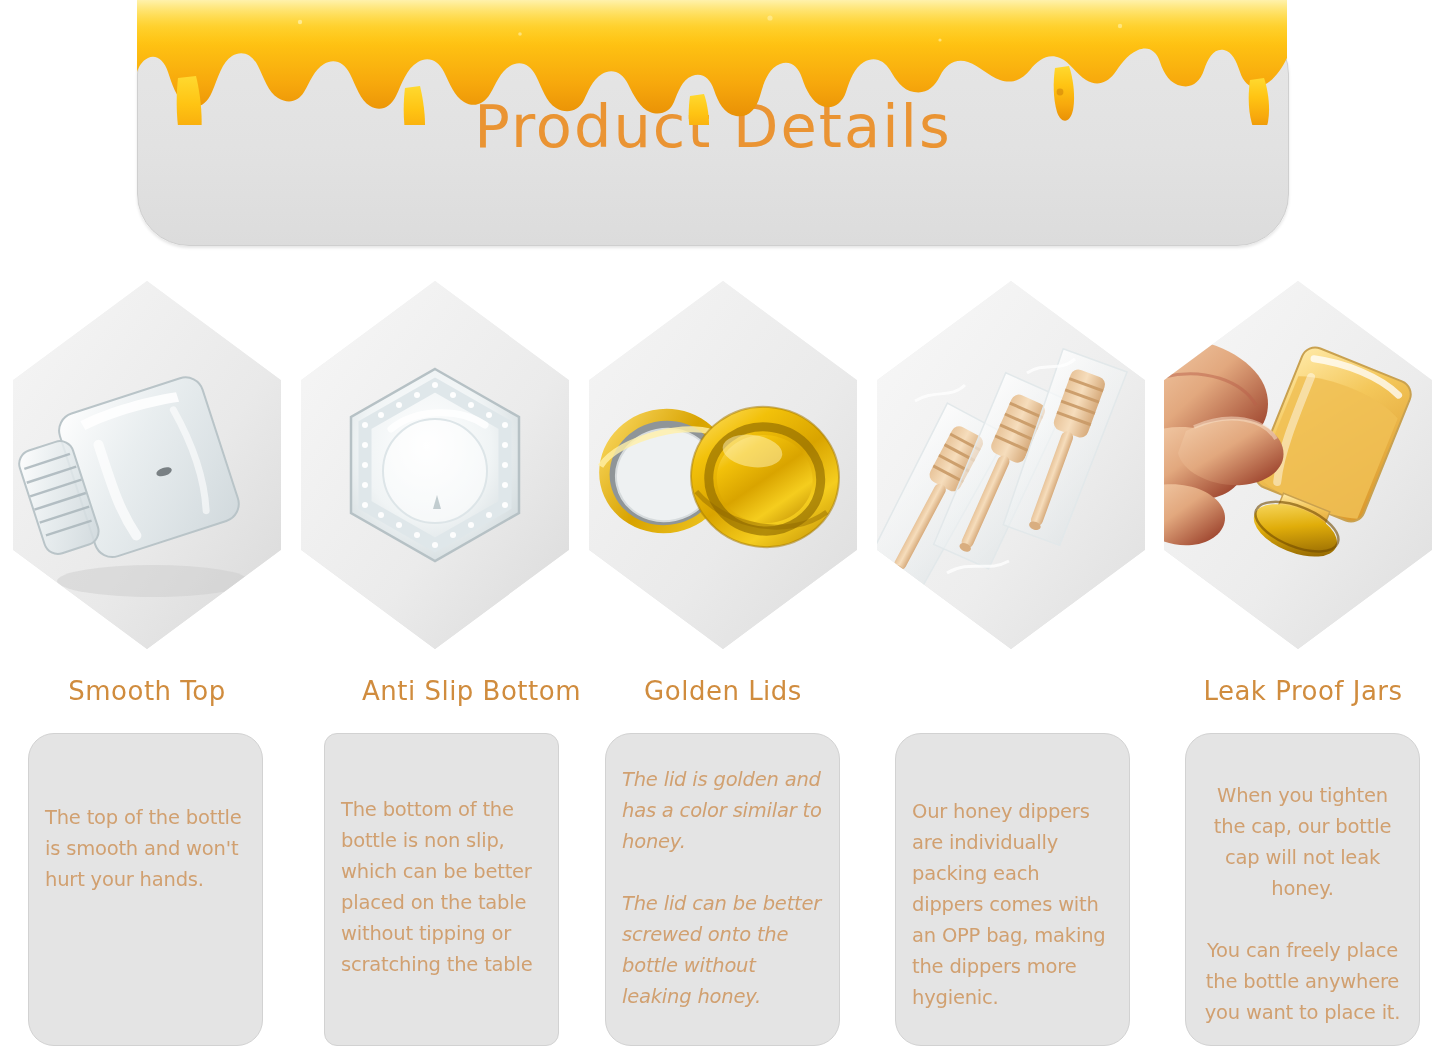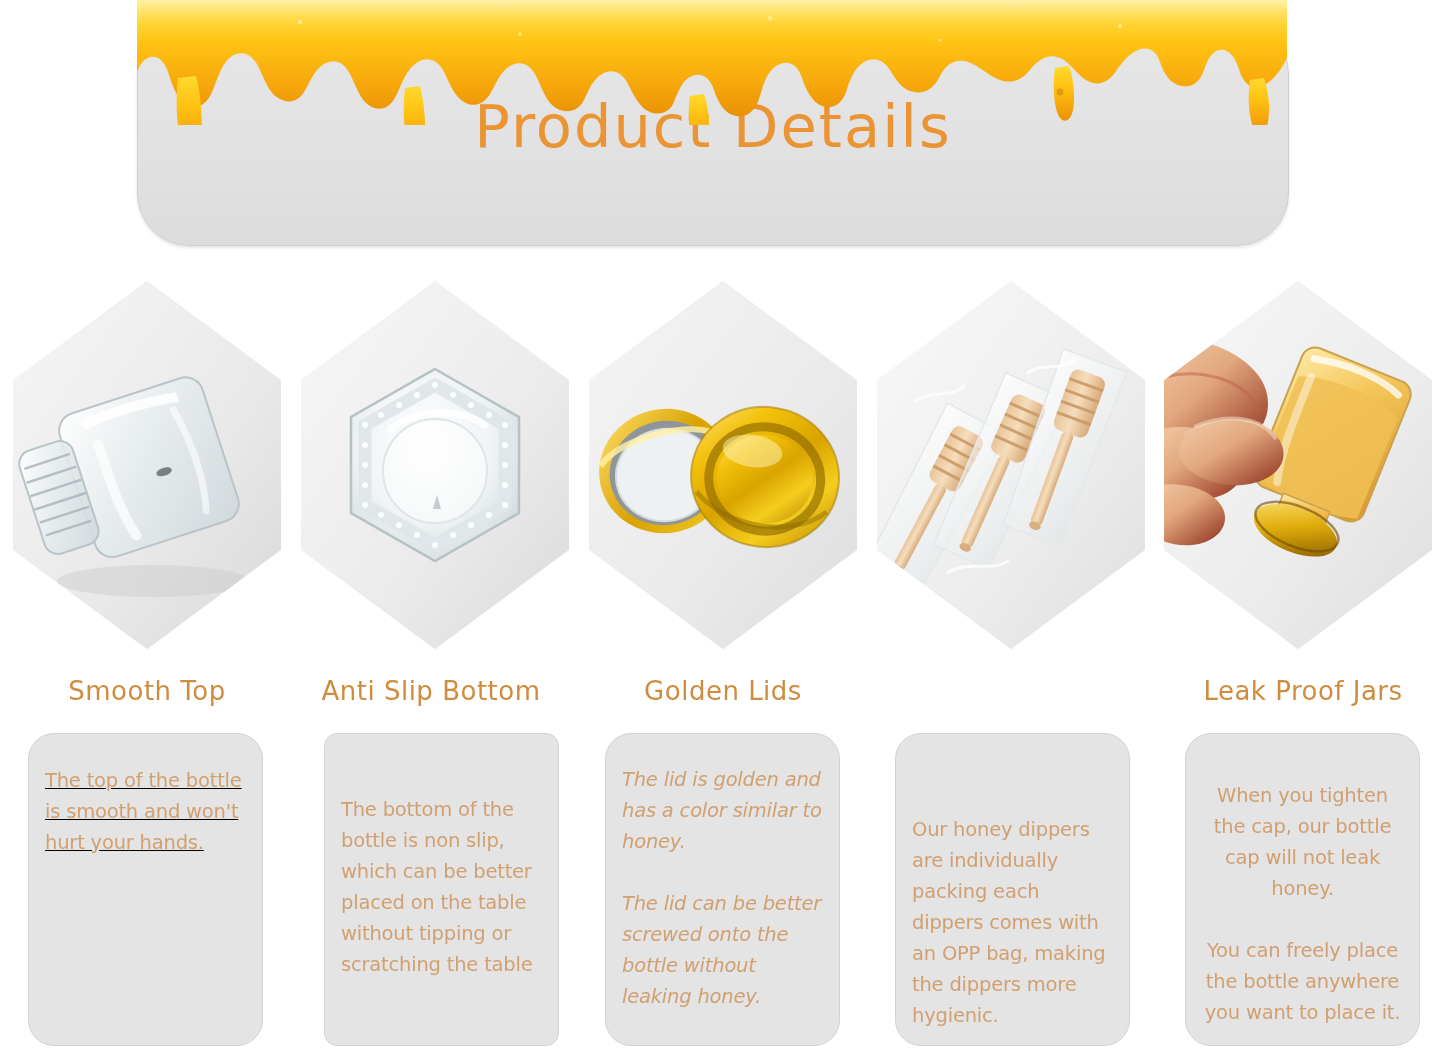--- a/index.html
+++ b/index.html
@@ -81,21 +81,21 @@
     width:300px;
     text-align:center;
     font-family:"DejaVu Sans", sans-serif;
     font-size:26px;
     font-weight:400;
     letter-spacing:.5px;
     color:#d08c3e;
     white-space:nowrap;
   }
   .lb1{left:-3px;}
-  .lb2{left:281px;}
+  .lb2{left:281px;text-align:right;}
   .lb3{left:573px;}
   .lb4{left:860px;}
   .lb5{left:1153px;}
 
   
   .cards{
     position:absolute;
     left:0;top:733px;
     width:1445px;height:315px;
   }
@@ -121,24 +121,24 @@
     font-family:"DejaVu Sans", sans-serif;
     font-size:19.5px;
     line-height:31px;
     font-weight:400;
     color:#d1a070;
     letter-spacing:-.2px;
   }
   .card p.gap{margin-top:31px;}
 
   
-  .c1{padding-top:31px;text-decoration:underline;}
+  .c1{padding-top:68px;}
   .c2{padding-top:60px;}
   .c3{padding-top:30px;font-style:italic;}
-  .c4{padding-top:80px;}
+  .c4{padding-top:62px;}
   .c5{padding-top:46px;text-align:center;}
 </style>
 </head>
 <body>
 
 <div id="root">
 
   <div class="banner">
     <div class="banner-title">Product Details</div>
   </div>

